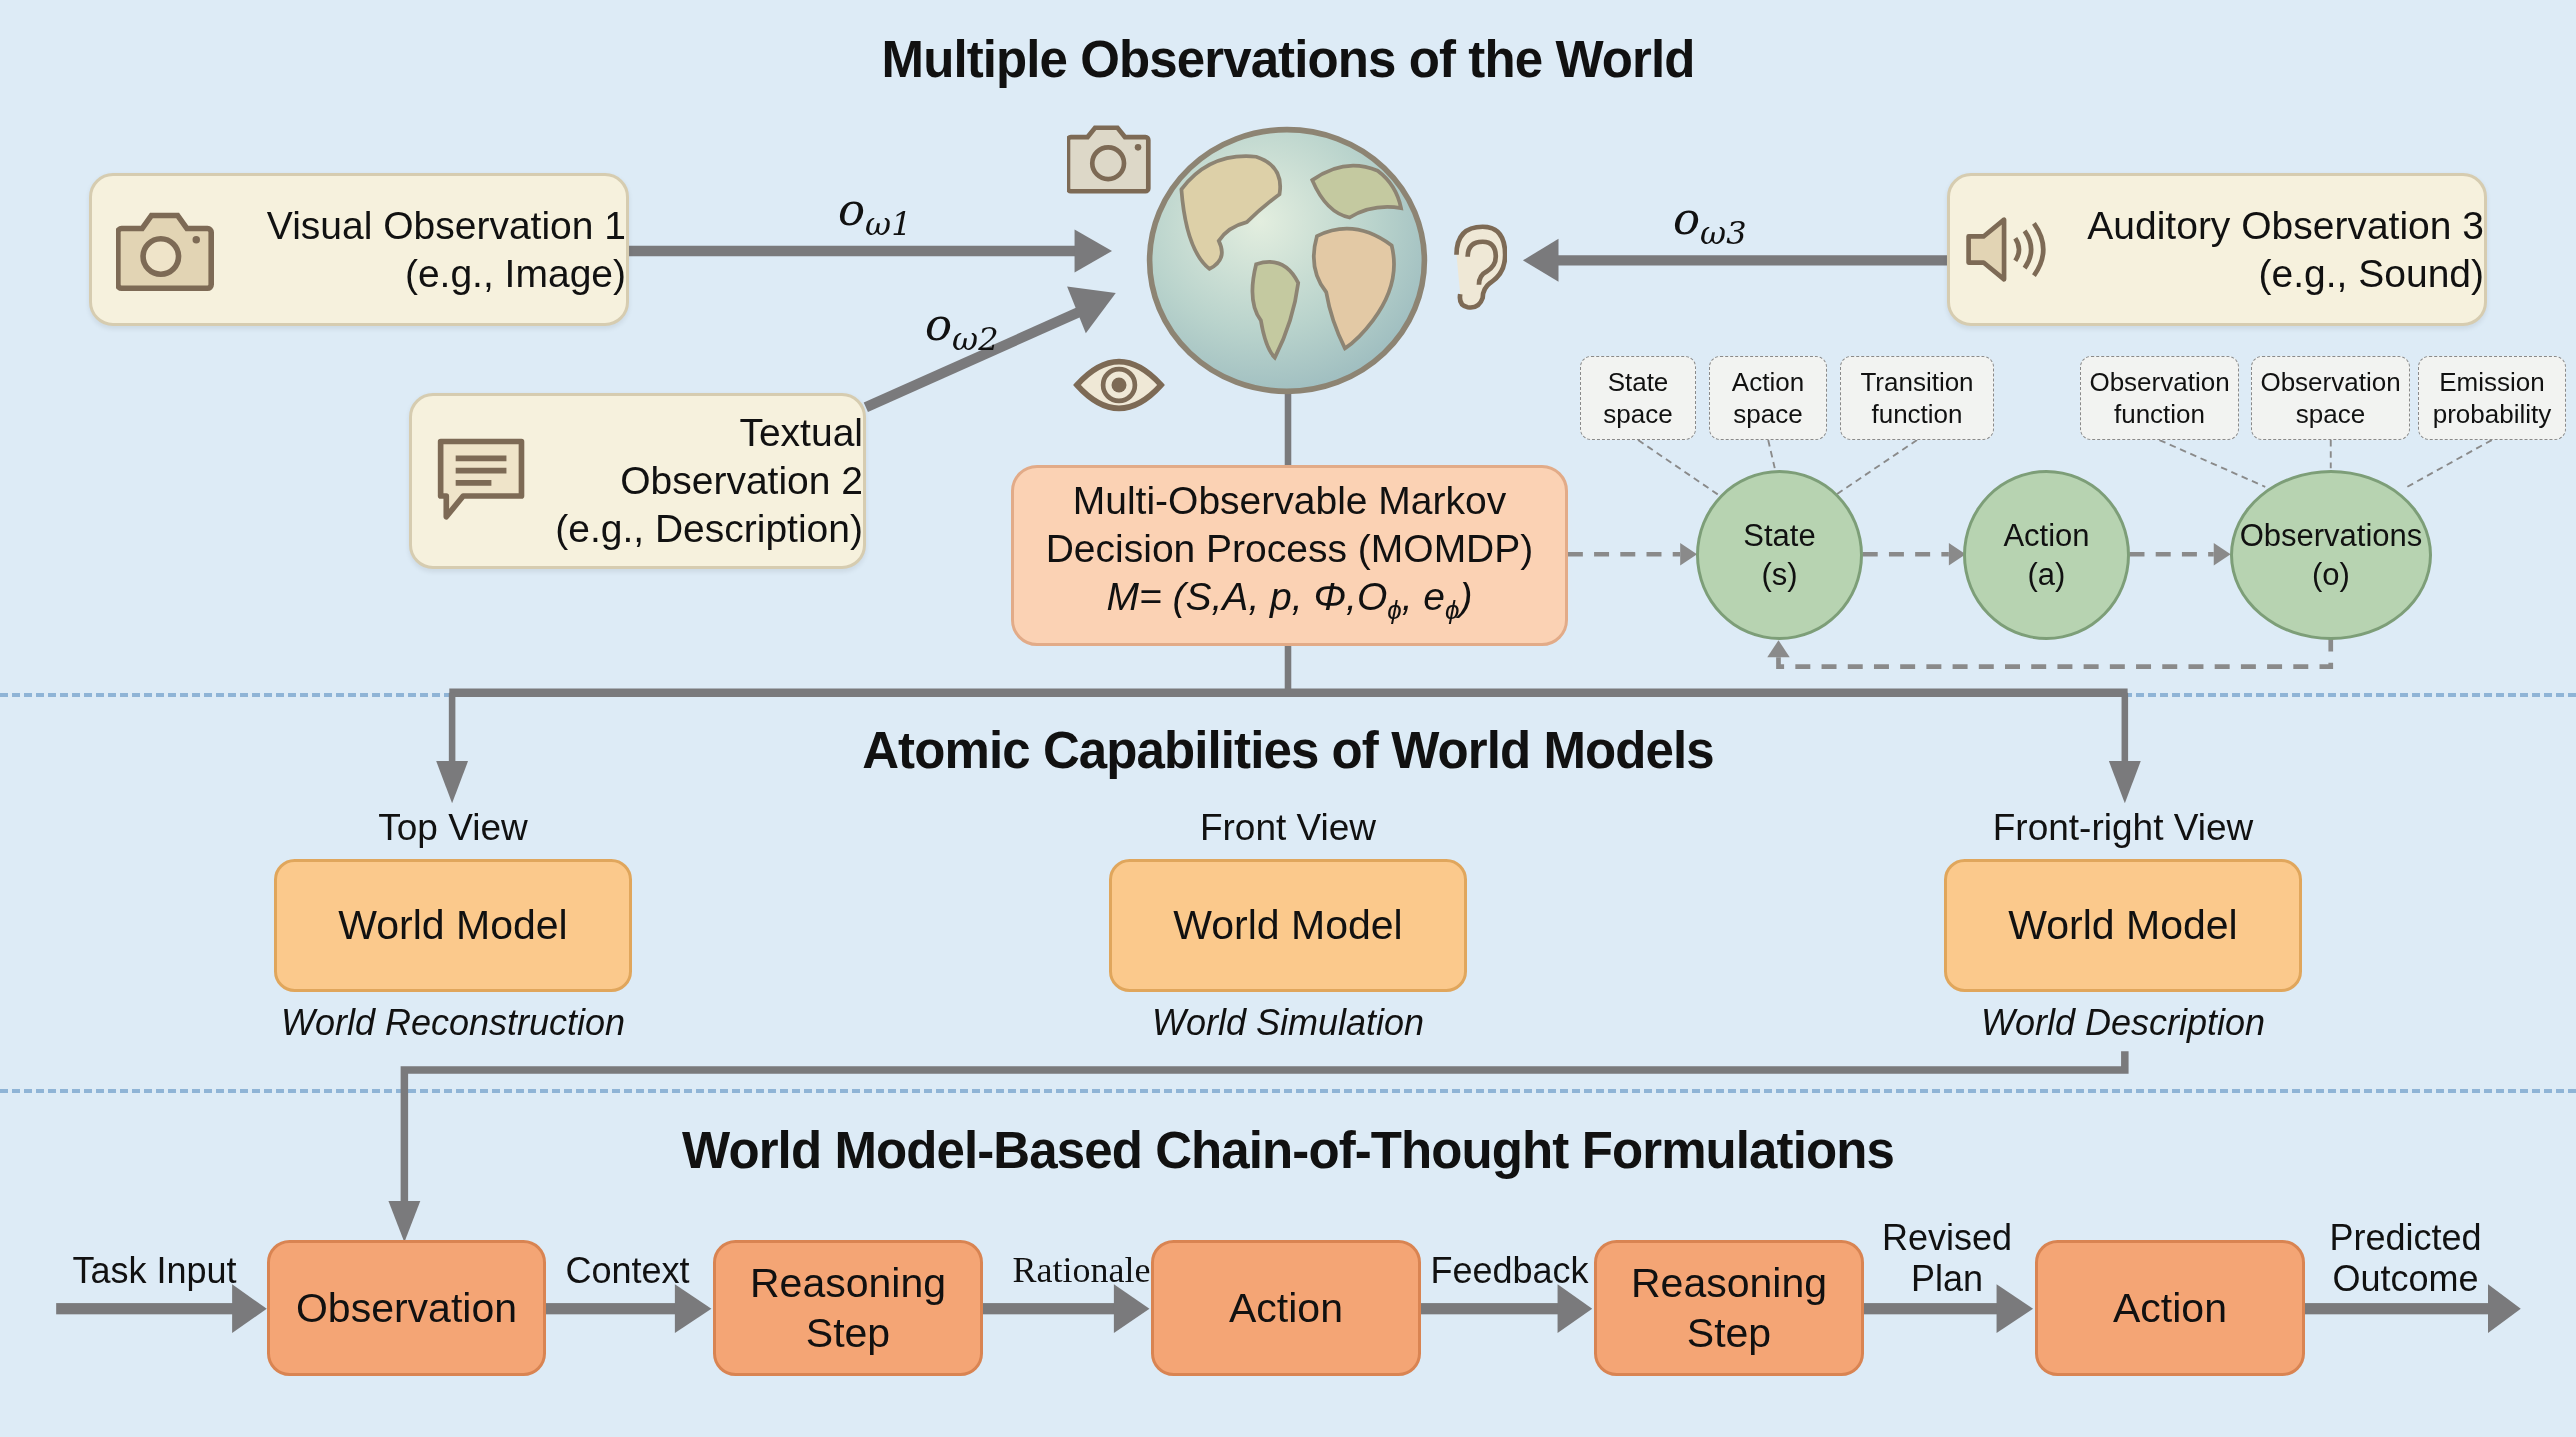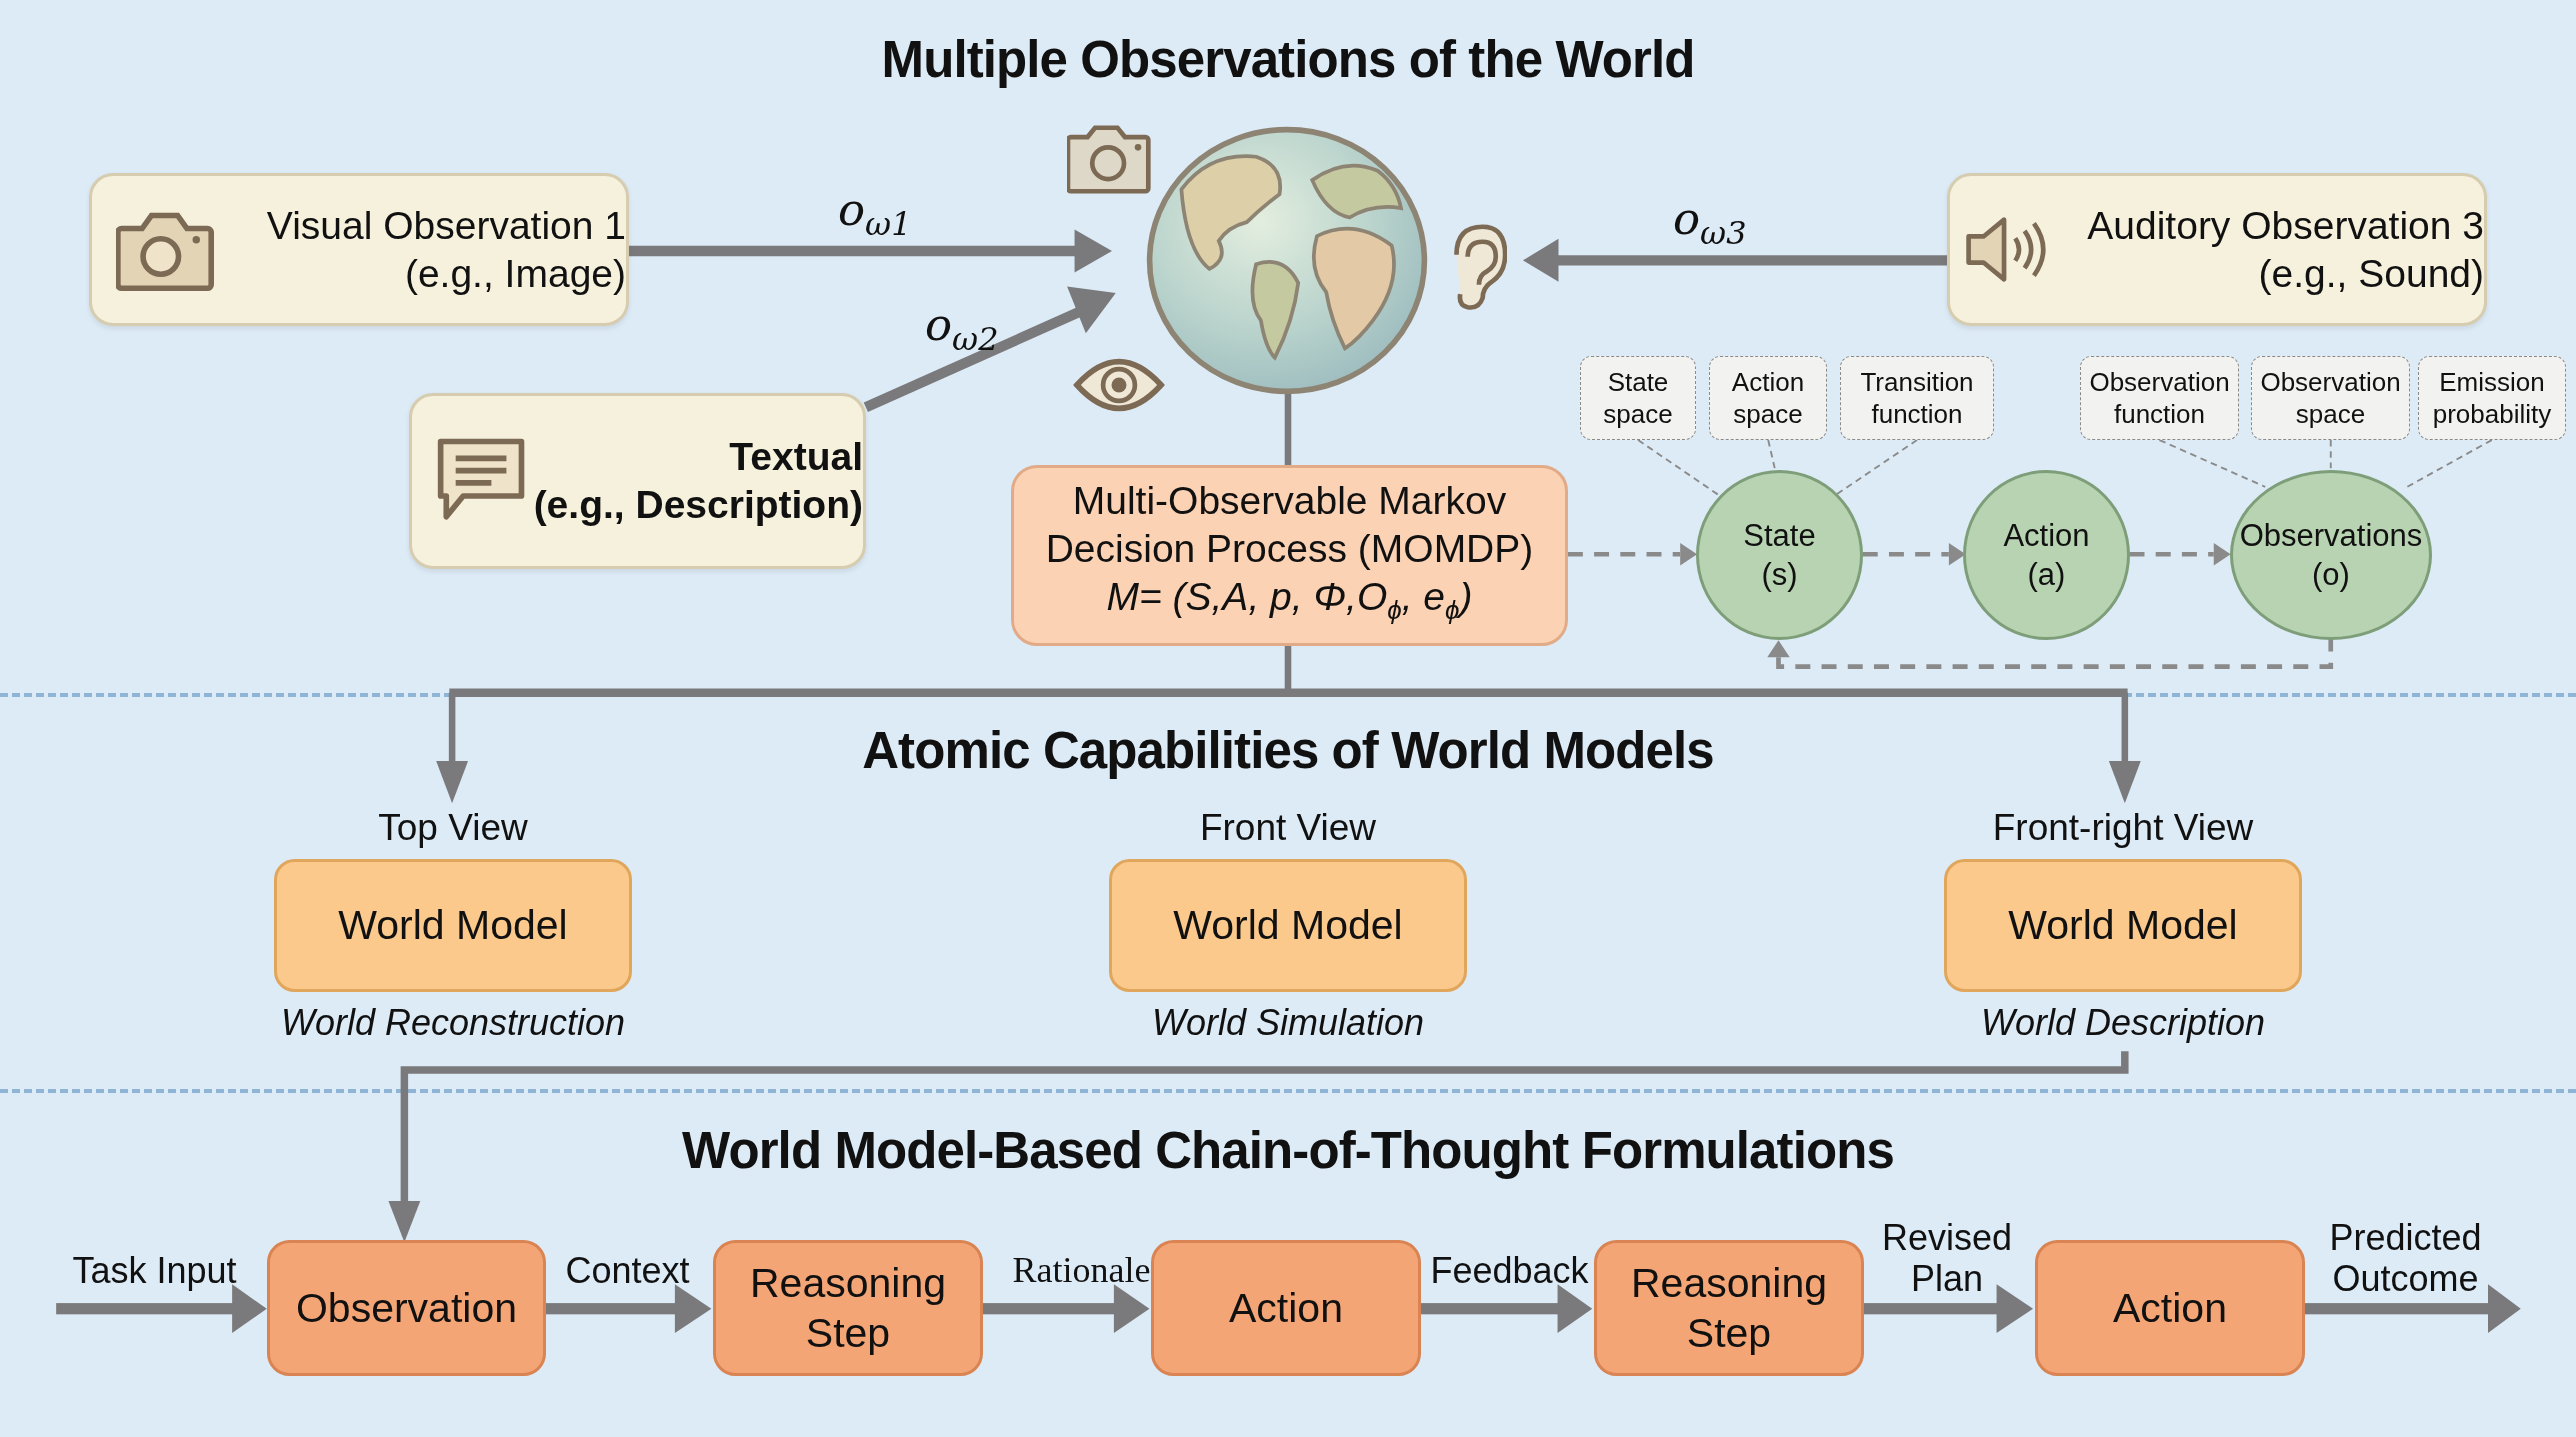--- a/index.html
+++ b/index.html
@@ -121,31 +121,32 @@
         <circle cx="48" cy="52" r="19" fill="#efe4c9" stroke="#7d6a55" stroke-width="6"></circle>
         <circle cx="86" cy="34" r="4" fill="#7d6a55"></circle>
       </svg>
   </span>
   <div class="txt">
     <div>Visual Observation 1</div>
     <div>(e.g., Image)</div>
   </div>
 </div>
 
-<div class="obsbox" style="left:409px;top:393px;width:457px;height:176px;font-weight:bold;">
+<div class="obsbox" style="left:409px;top:393px;width:457px;height:176px;">
   <span style="margin-left:22.5px;width:94px;height:94px;">
     <svg width="94" height="94" viewBox="0 0 100 100">
         <path d="M6,8 h86 v58 h-62 l-18,22 v-22 h-6z" fill="#efe4c9" stroke="#7d6a55" stroke-width="6" stroke-linejoin="round"></path>
         <line x1="22" y1="26" x2="76" y2="26" stroke="#7d6a55" stroke-width="6"></line>
         <line x1="22" y1="39" x2="76" y2="39" stroke="#7d6a55" stroke-width="6"></line>
         <line x1="22" y1="52" x2="60" y2="52" stroke="#7d6a55" stroke-width="6"></line>
       </svg>
   </span>
   <div class="txt">
     <div>Textual</div>
+    <div>Observation 2</div>
     <div>(e.g., Description)</div>
   </div>
 </div>
 
 <div class="obsbox" style="left:1947px;top:173px;width:540px;height:153px;">
   <span style="margin-left:13px;width:84px;height:75px;">
     <svg width="84" height="75" viewBox="0 0 90 80">
         <path d="M6,26 h16 l22,-18 v64 l-22,-18 h-16z" fill="#e2d4b4" stroke="#7d6a55" stroke-width="5" stroke-linejoin="round"></path>
         <path d="M56,28 q8,12 0,24" fill="none" stroke="#7d6a55" stroke-width="5"></path>
         <path d="M66,20 q14,20 0,40" fill="none" stroke="#7d6a55" stroke-width="5"></path>

